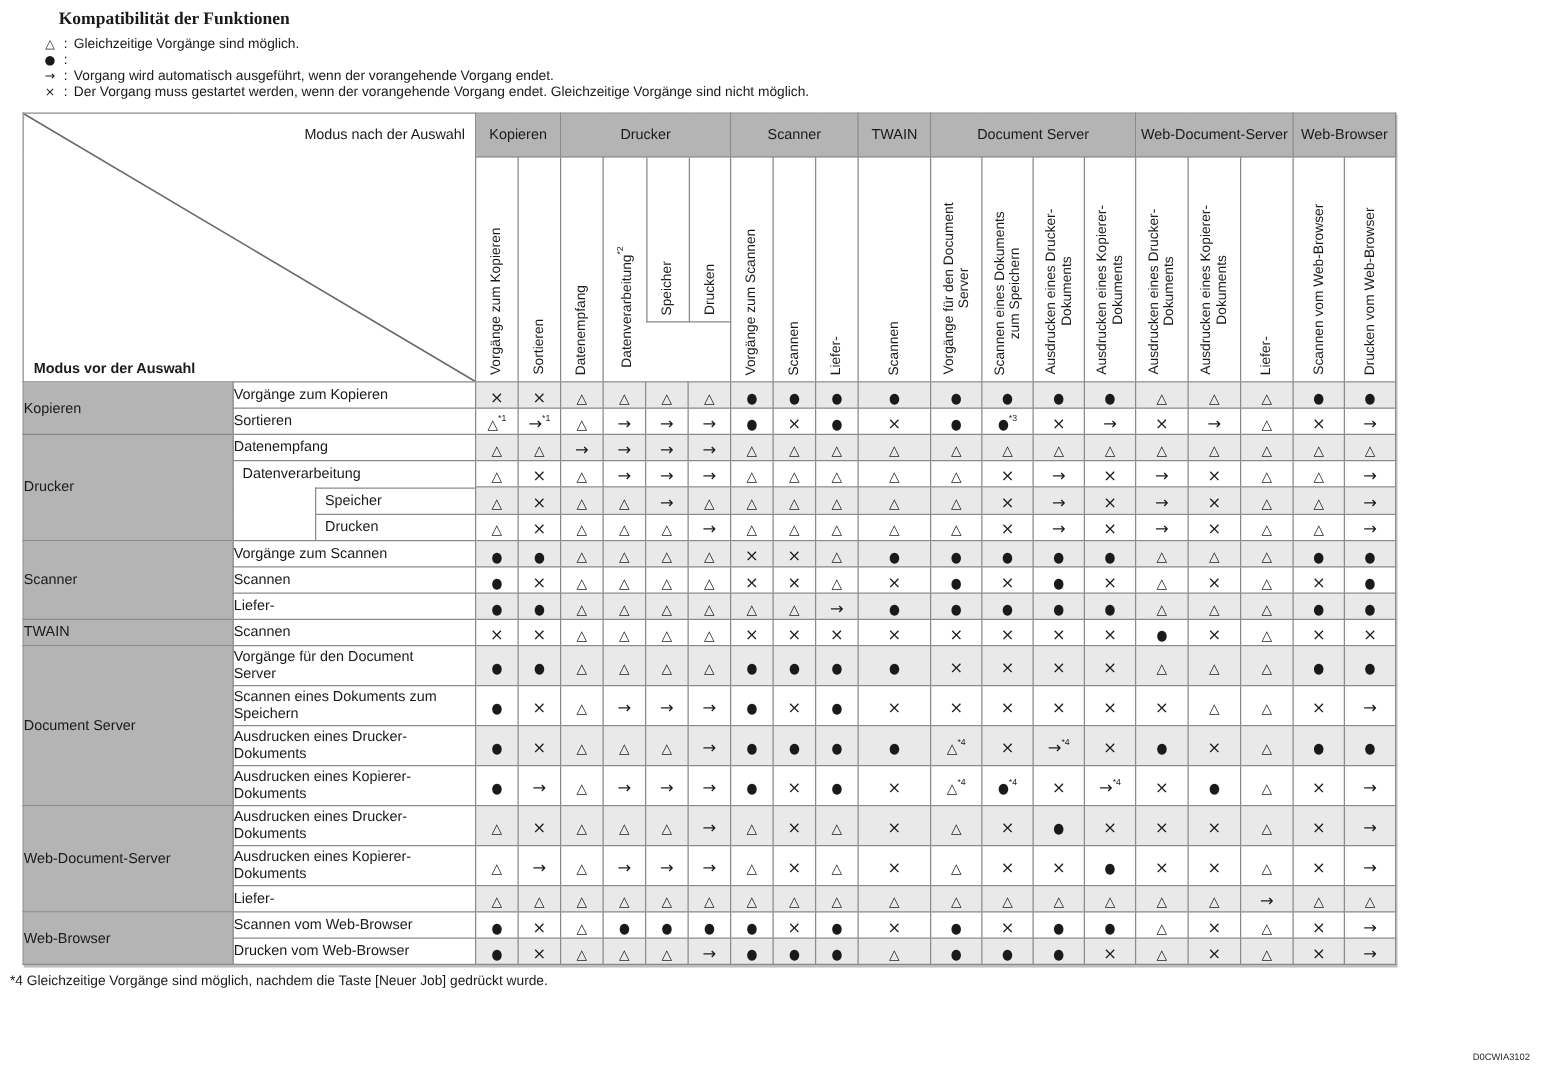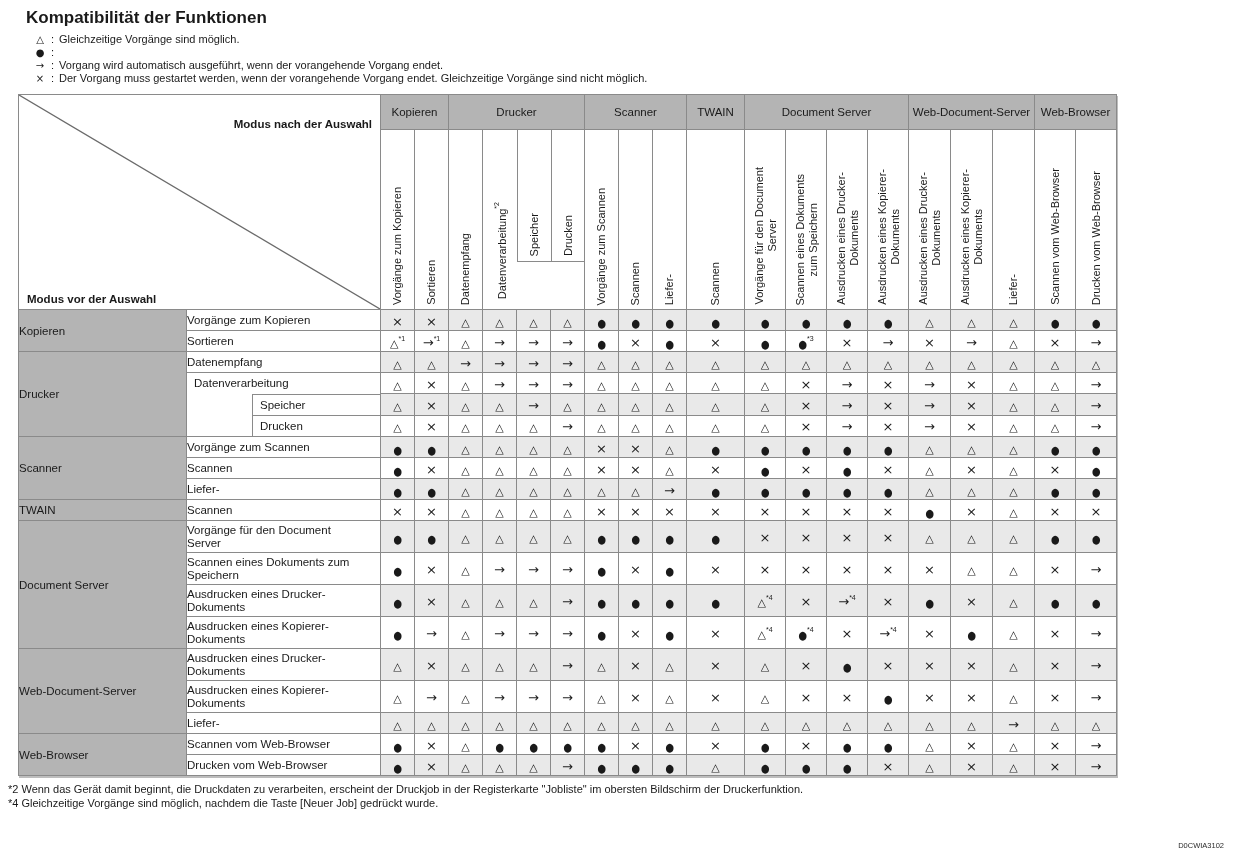--- a/index.html
+++ b/index.html
@@ -1,19 +1,19 @@
 <!DOCTYPE html>
 <html><head>
 <meta charset="utf-8">
 <style>
   html,body { margin:0; padding:0; background:#ffffff; }
   body { width:1236px; height:856px; font-family:"Liberation Sans", sans-serif; color:#1a1a1a; }
   .page { position:relative; width:1236px; height:856px; overflow:hidden; }
 
-  .title { margin:8px 0 0 26px; font-size:17px; font-weight:bold; }
+  .title { margin:8px 0 0 47px; font-size:14px; font-weight:bold;font-family:Liberation Serif, serif; }
 
   .legend { margin:5px 0 0 33px; }
   .legend-line { display:flex; align-items:baseline; font-size:11px; line-height:13px; }
   .legend-sym { width:14px; text-align:center; font-family:"DejaVu Sans", sans-serif; font-size:10px; flex:none; }
   .legend-colon { margin:0 5px 0 4px; }
 
   table.compat { border-collapse:collapse; table-layout:fixed; margin:9px 0 0 18px;
                  border:1px solid #878787; box-shadow:1px 2px 0 #bdbdbd; }
   table.compat td, table.compat th { border:1px solid #8a8a8a; padding:0; font-weight:normal; }
 
@@ -22,21 +22,21 @@
   .rgroup { background:#b4b4b4; font-weight:bold; font-size:11.5px; text-align:left;
             vertical-align:middle; padding-left:10px; }
 
   .rothead { height:179px; vertical-align:bottom; text-align:center; background:#fff; padding-bottom:6px; }
   .rot { writing-mode:vertical-rl; transform:rotate(180deg); display:inline-block;
          font-size:11px; line-height:12.5px; max-height:170px; white-space:pre-line; }
   .rot sup { font-size:7px; }
 
   .corner { position:relative; background:#fff; }
   .corner svg { position:absolute; left:0; top:0; width:100%; height:100%; }
-  .corner-top { position:absolute; top:23px; right:8px; font-size:11.5px; font-weight:bold; }
+  .corner-top { position:absolute; top:11px; right:8px; font-size:11.5px; font-weight:normal; }
   .corner-bot { position:absolute; bottom:4px; left:8px; font-size:11.5px; font-weight:bold; }
 
   .hc { vertical-align:top; background:#fff; }
   .hc-wrap { position:relative; height:179px; }
   .hc-label { position:absolute; left:0; bottom:6px; width:34px; text-align:center; }
   .hc-sub { position:absolute; top:0; width:34px; height:132px; box-sizing:border-box;
             border-left:1px solid #8a8a8a; border-bottom:1px solid #8a8a8a;
             display:flex; align-items:flex-end; justify-content:center; padding-bottom:5px; }
 
   .rlabel { background:#fff; font-size:11.5px; line-height:13px; vertical-align:middle;
@@ -595,17 +595,16 @@
           <td class="c"><span class="sy-x">×</span></td>
           <td class="c"><span class="sy-t">△</span></td>
           <td class="c"><span class="sy-x">×</span></td>
           <td class="c"><span class="sy-t">△</span></td>
           <td class="c"><span class="sy-x">×</span></td>
           <td class="c"><span class="sy-a">→</span></td>
         </tr>
       </tbody>
     </table>
   <div class="footnotes">
-      <div>*2 Wenn das Gerät damit beginnt, die Druckdaten zu verarbeiten, erscheint der Druckjob in der Registerkarte "Jobliste" im obersten Bildschirm der Druckerfunktion.</div>
       <div>*4 Gleichzeitige Vorgänge sind möglich, nachdem die Taste [Neuer Job] gedrückt wurde.</div>
     </div>
   <div class="doc-code">D0CWIA3102</div>
 </div>
 
 </body></html>

